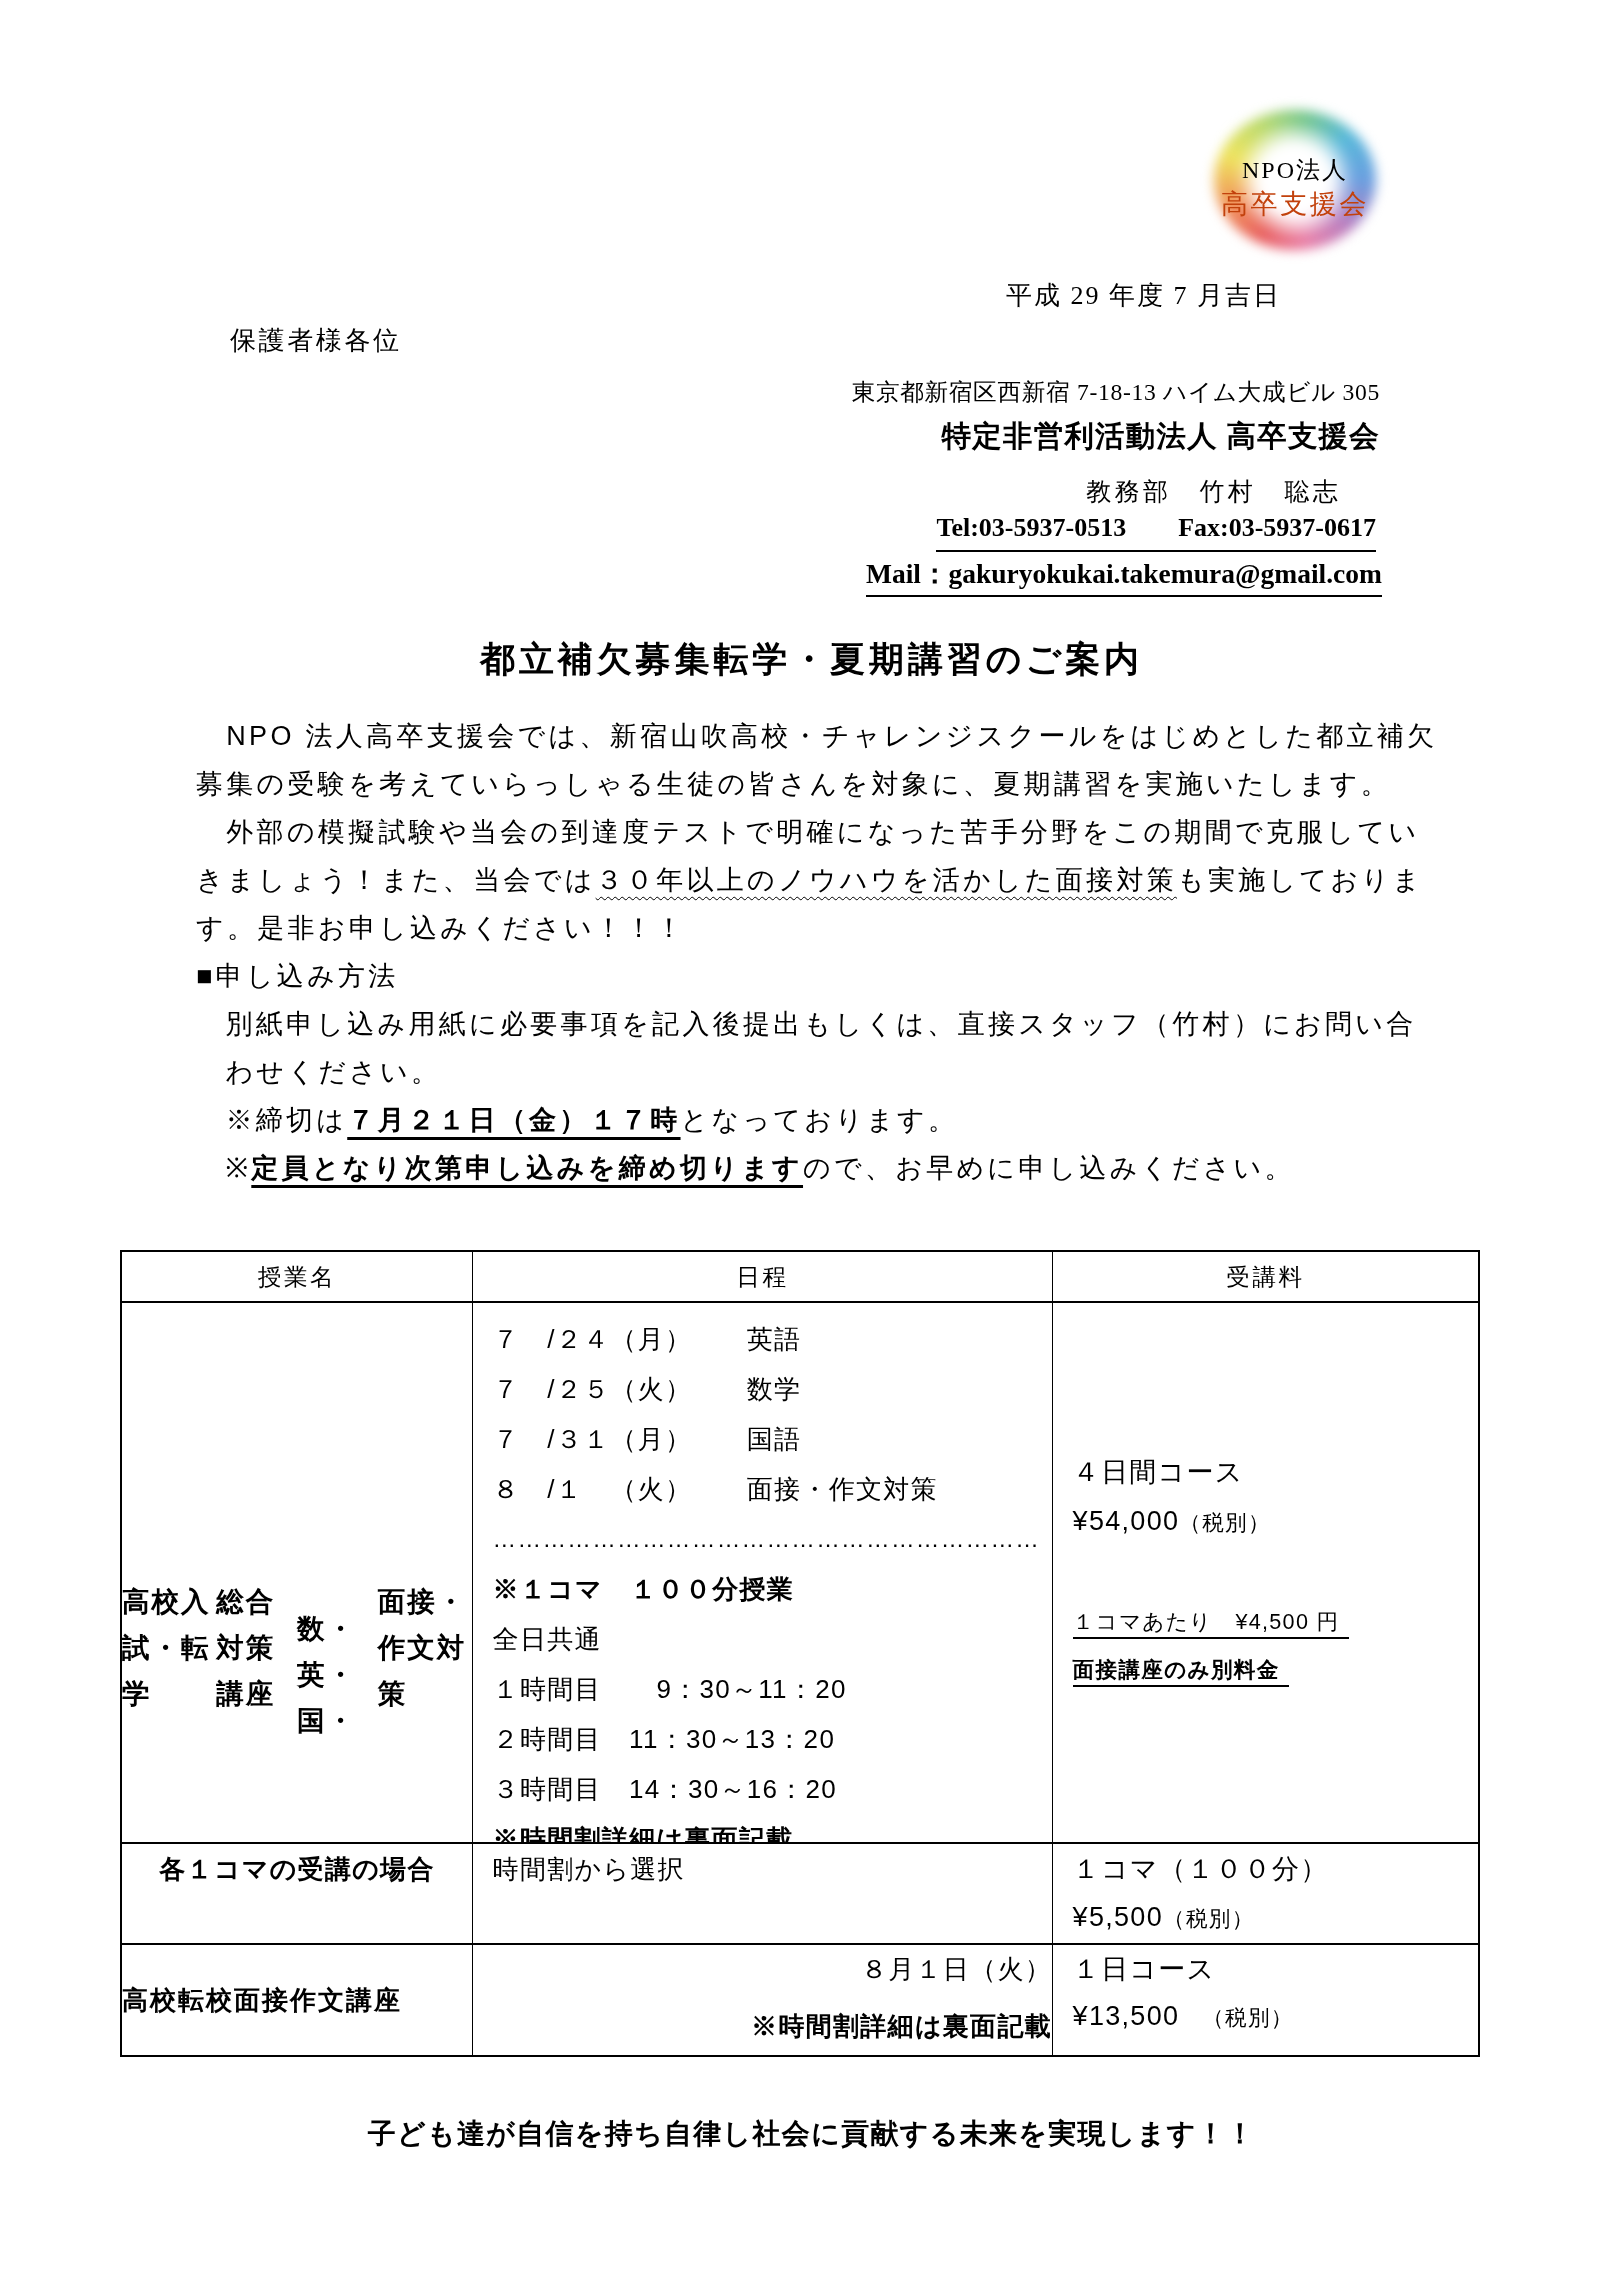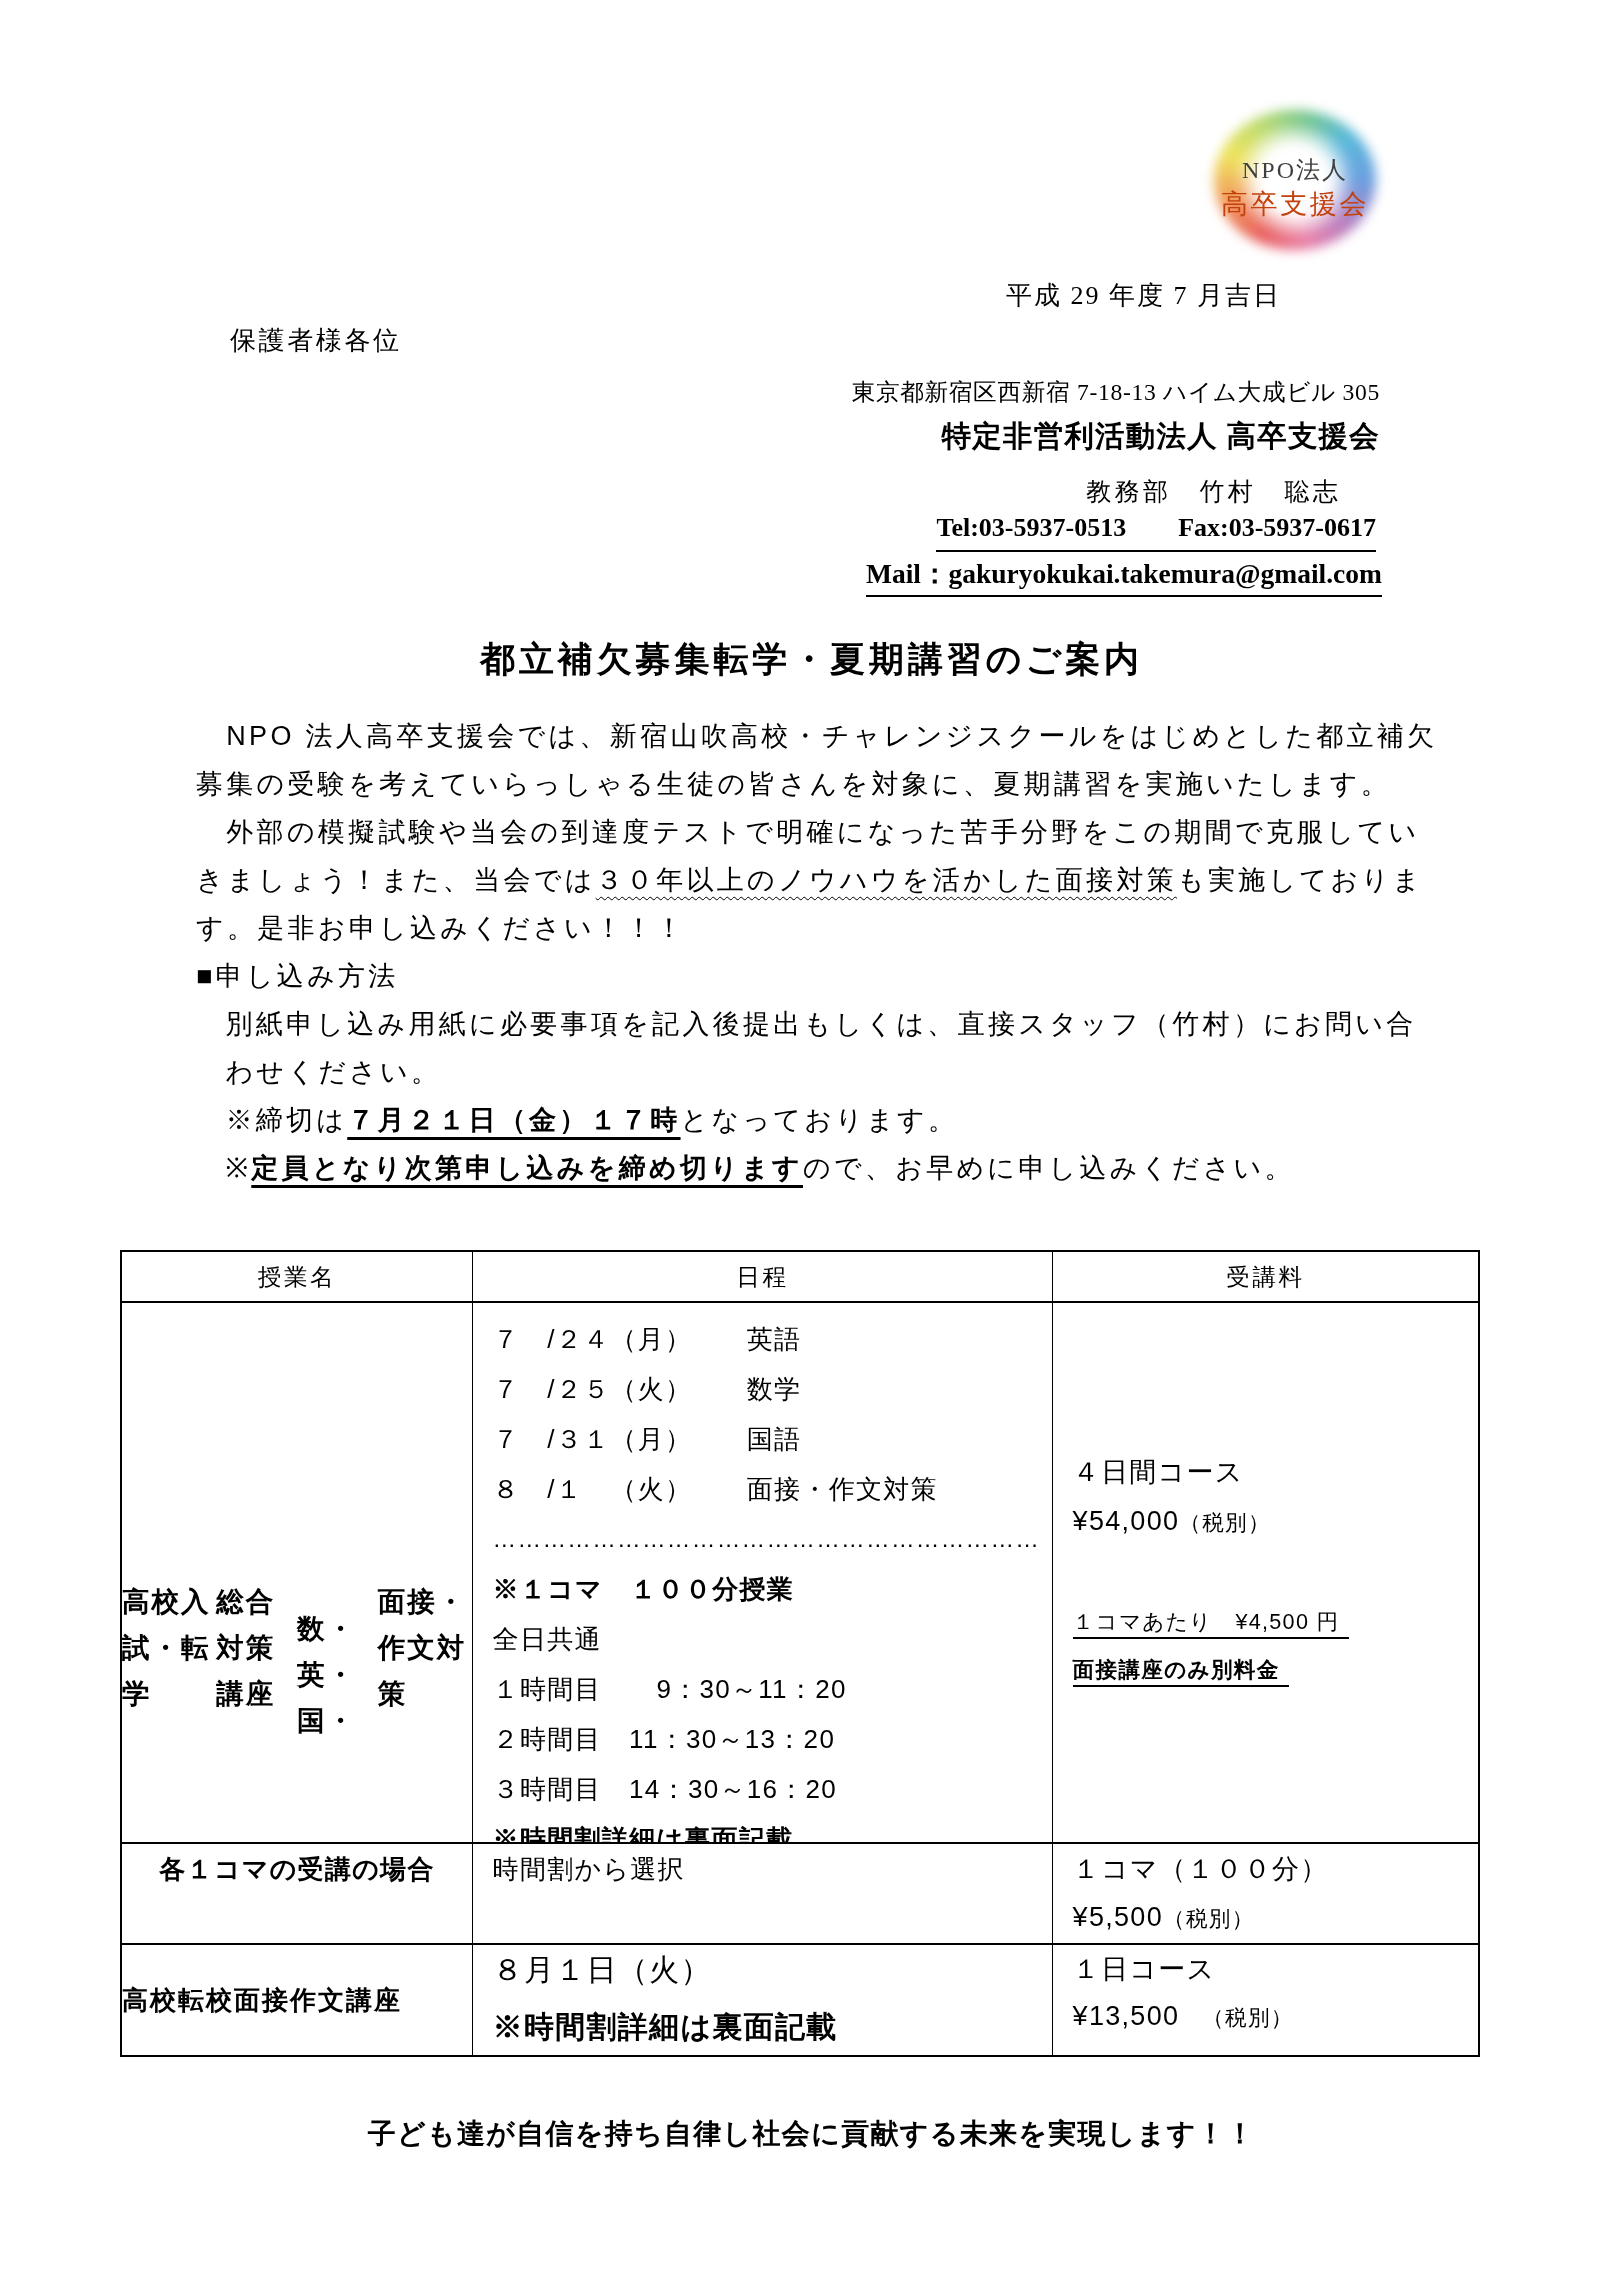--- a/index.html
+++ b/index.html
@@ -14,21 +14,21 @@
   .logo{position:absolute;left:1214px;top:110px;width:162px;height:140px;}
   .logo-ring{
     position:absolute;inset:0;border-radius:50%;
     background:
       radial-gradient(circle at 50% 50%, #ffffff 0 33%, rgba(255,255,255,0) 56%),
       conic-gradient(from 210deg,
         #e85c5c,#f0935a,#efe45f,#b8d96b,#6fc48a,#56b8d9,#6a9fe0,#b77ec0,#e87aa4,#e85c5c);
     filter:blur(5.9px);
   }
   .logo-t1{position:absolute;top:44px;width:100%;text-align:center;
-    font-family:"Liberation Serif",serif;font-size:24px;color:#404040;letter-spacing:2px;}
+    font-family:"Liberation Serif",serif;font-size:24px;color:#000000;letter-spacing:2px;}
   .logo-t2{position:absolute;top:76px;width:100%;text-align:center;
     font-family:"Liberation Serif",serif;font-size:27px;color:#c2410c;letter-spacing:2.6px;}
 
   .date{top:278px;left:1006px;font-size:26px;letter-spacing:2px;}
   .recipient{top:323px;left:230px;font-size:26px;letter-spacing:2.6px;}
 
   .addr{top:376px;right:243px;font-size:23.6px;letter-spacing:0.7px;}
   .org{top:417px;right:243px;font-size:29.4px;font-weight:600;letter-spacing:1.3px;}
   .person{top:475px;right:282px;font-size:25px;letter-spacing:3.3px;}
   .telfax{top:510px;right:247px;font-size:26px;font-weight:700;
@@ -72,21 +72,21 @@
   .fee-sub2{font-size:21.6px;line-height:48px;font-weight:bold;}
   .u-span{border-bottom:2px solid #000;padding-bottom:3.3px;padding-right:9.8px;}
 
   .r2c1{display:flex;justify-content:center;padding-top:7.9px;
     font-weight:700;font-size:26px;line-height:34px;letter-spacing:1.3px;}
   .r2c2{padding:7.9px 0 0 19.6px;font-size:26px;line-height:34px;letter-spacing:1.3px;}
   .r2c3{padding:1.3px 0 0 19.6px;font-size:27px;line-height:48px;letter-spacing:1.3px;}
 
   .r3c1{display:flex;flex-direction:row;align-items:center;padding-top:1.3px;
     font-weight:700;font-size:26px;line-height:47px;letter-spacing:2px;}
-  .r3c2{padding:1.3px 0 0 19.6px;font-size:30px;line-height:47px;letter-spacing:1.3px;}
+  .r3c2{padding:1.3px 0 0 19.6px;font-size:26px;line-height:47px;letter-spacing:1.3px;text-align:right;}
   .r3c2 .line2{margin-top:9.8px;}
   .r3c3{padding:1.3px 0 0 19.6px;font-size:27px;line-height:47px;letter-spacing:1.3px;}
 
   .footer{top:2115px;left:0;width:100%;text-align:center;
     font-size:28px;font-weight:600;letter-spacing:1.3px;}
 </style>
 </head>
 <body>
 
 <div class="page">

